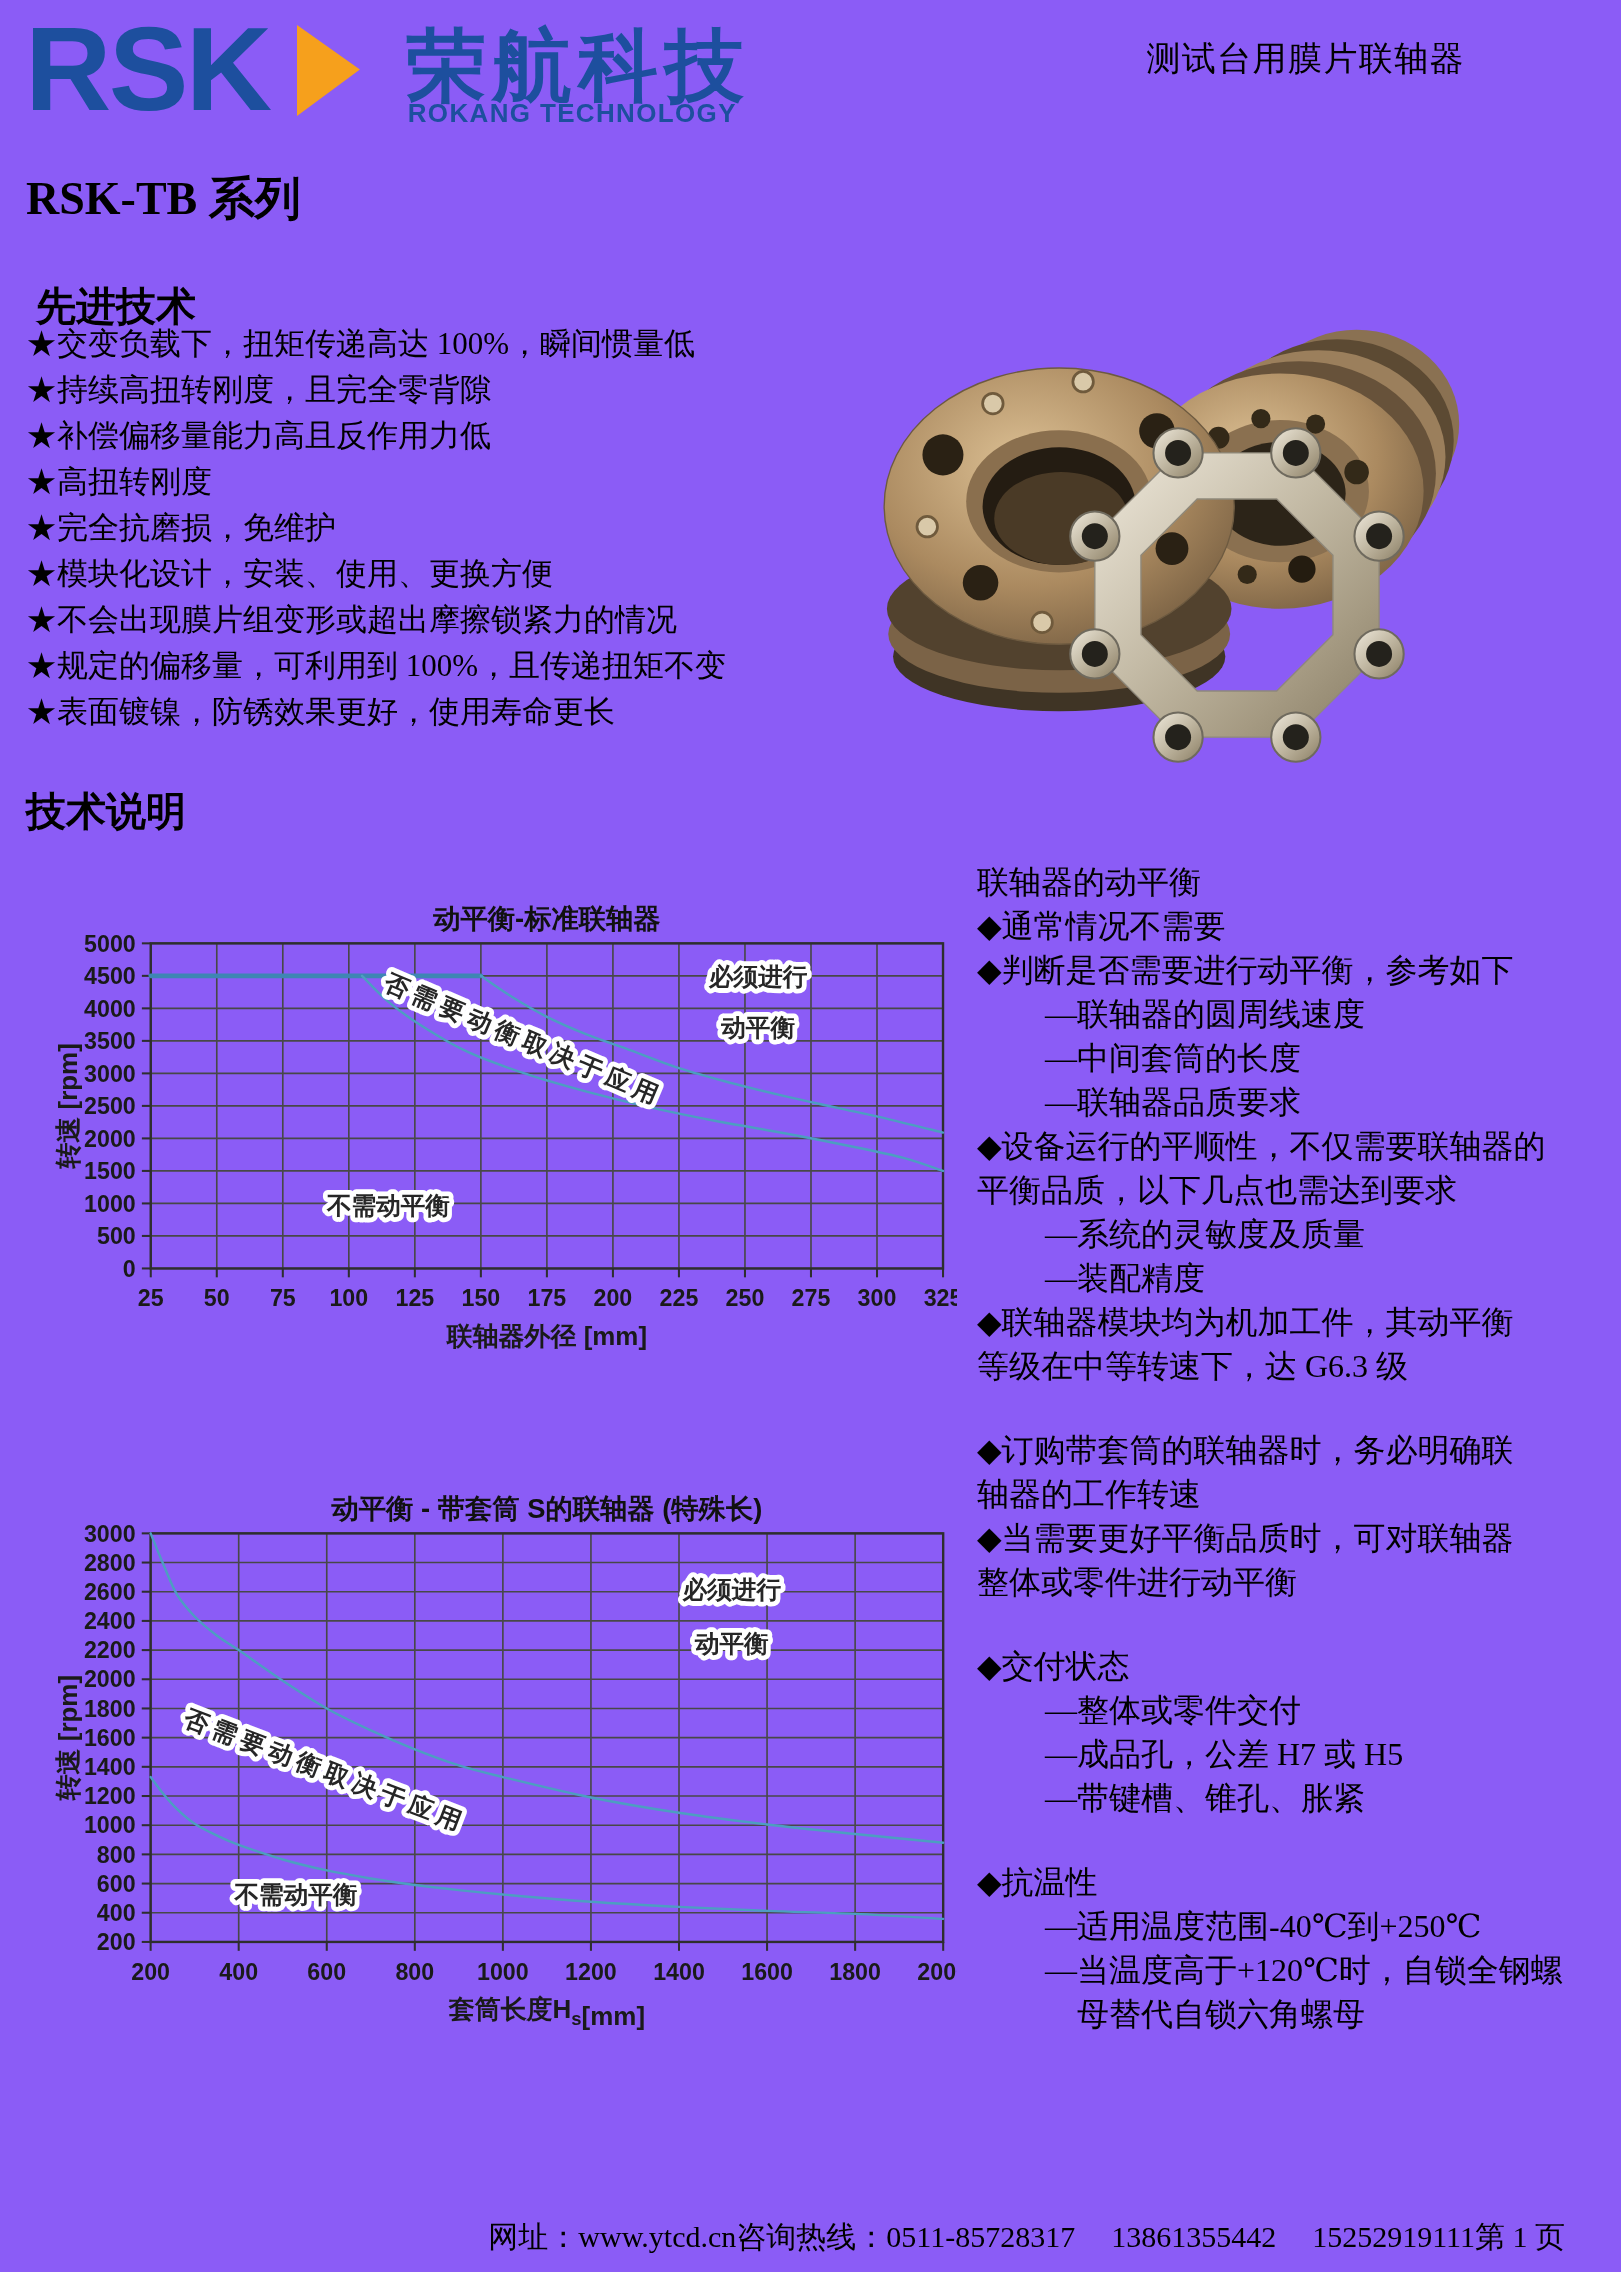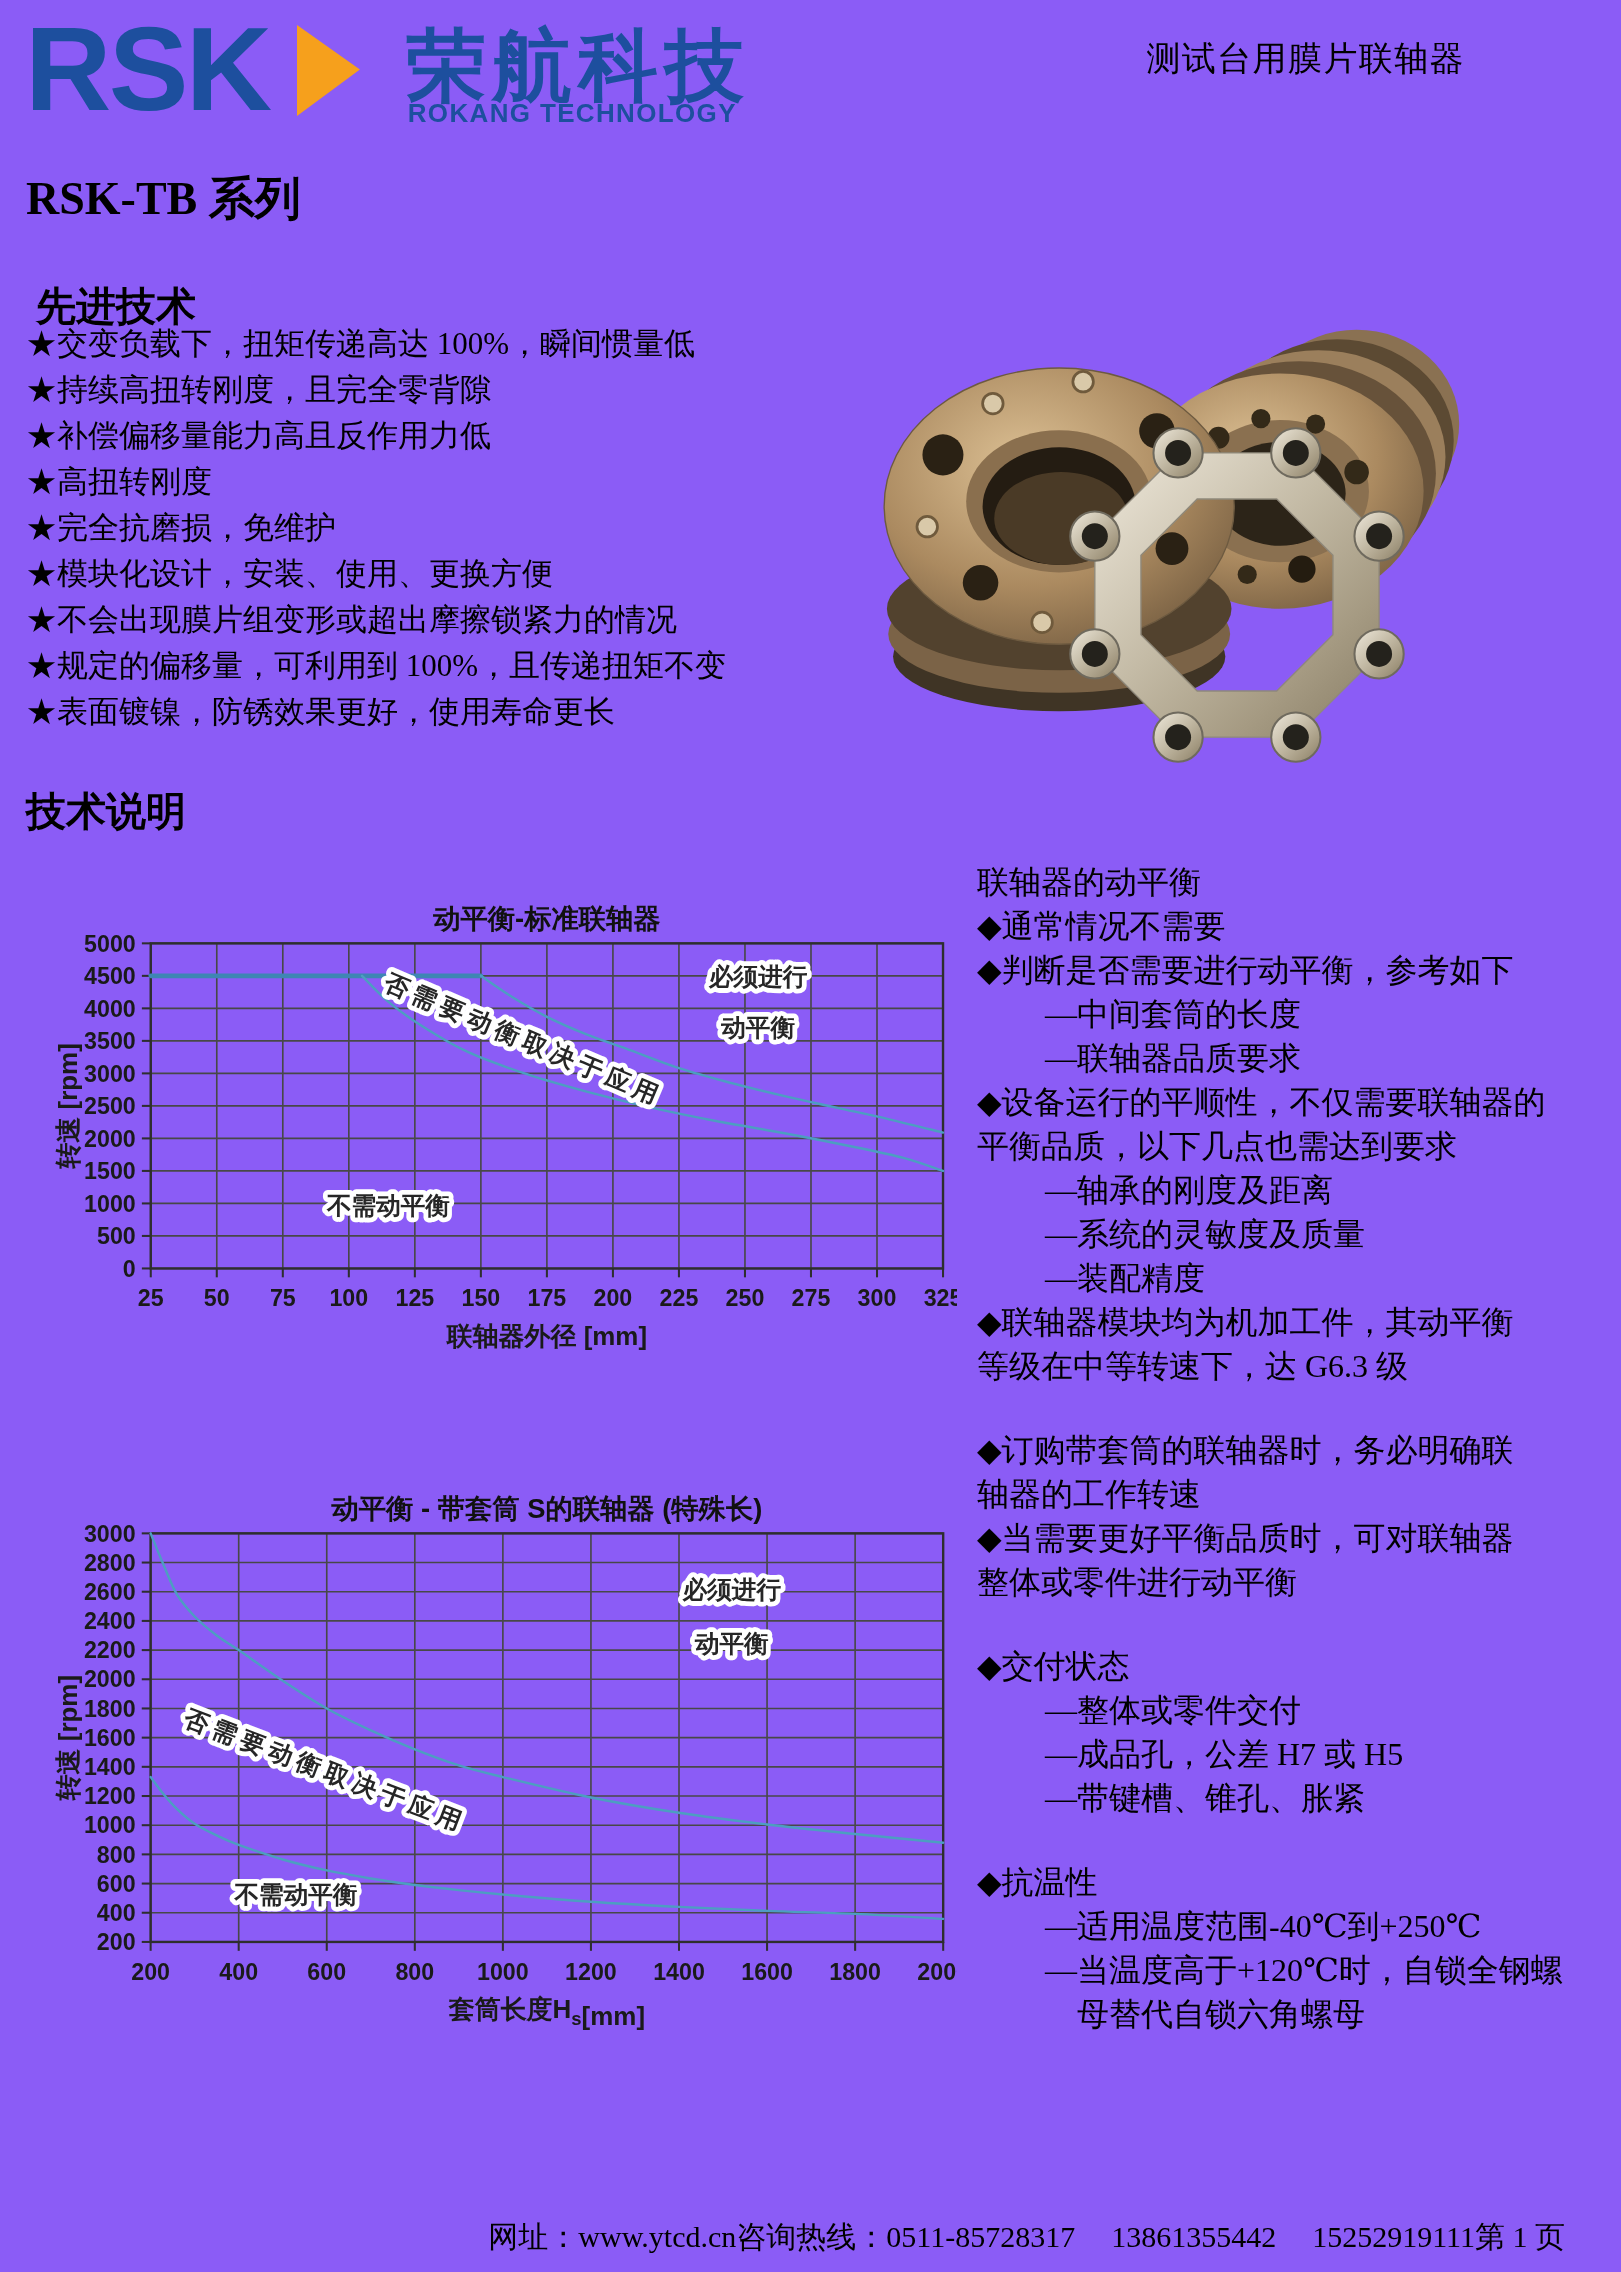--- a/index.html
+++ b/index.html
@@ -320,25 +320,25 @@
         <text x="730" y="40" text-anchor="middle" font-size="40" font-weight="700" fill="#111" font-family="&quot;Liberation Sans&quot;, sans-serif">动平衡 - 带套筒 S的联轴器 (特殊长)</text>
         <text x="42" y="361" text-anchor="middle" font-size="38" font-weight="700" fill="#1a1a1a" font-family="&quot;Liberation Sans&quot;, sans-serif" transform="rotate(-90 42 361)">转速 [rpm]</text>
         <text x="730" y="772" text-anchor="middle" font-size="38" font-weight="700" fill="#1a1a1a" font-family="&quot;Liberation Sans&quot;, sans-serif"><tspan dy="0">套筒长度H</tspan><tspan font-size="27" dy="10">s</tspan><tspan dy="0">[mm]</tspan></text>
       </svg>
     </div>
 
   <div id="right-col">
       <div class="rc-p">联轴器的动平衡</div>
       <div class="rc-p">◆通常情况不需要</div>
       <div class="rc-p">◆判断是否需要进行动平衡，参考如下</div>
+      <div class="rc-dash">—联轴器的圆周线速度</div>
       <div class="rc-dash">—中间套筒的长度</div>
       <div class="rc-dash">—联轴器品质要求</div>
       <div class="rc-p">◆设备运行的平顺性，不仅需要联轴器的
 平衡品质，以下几点也需达到要求</div>
-      <div class="rc-dash">—轴承的刚度及距离</div>
       <div class="rc-dash">—系统的灵敏度及质量</div>
       <div class="rc-dash">—装配精度</div>
       <div class="rc-p">◆联轴器模块均为机加工件，其动平衡
 等级在中等转速下，达 G6.3 级</div>
       <div class="rc-gap"></div>
       <div class="rc-p">◆订购带套筒的联轴器时，务必明确联
 轴器的工作转速</div>
       <div class="rc-p">◆当需要更好平衡品质时，可对联轴器
 整体或零件进行动平衡</div>
       <div class="rc-gap"></div>

